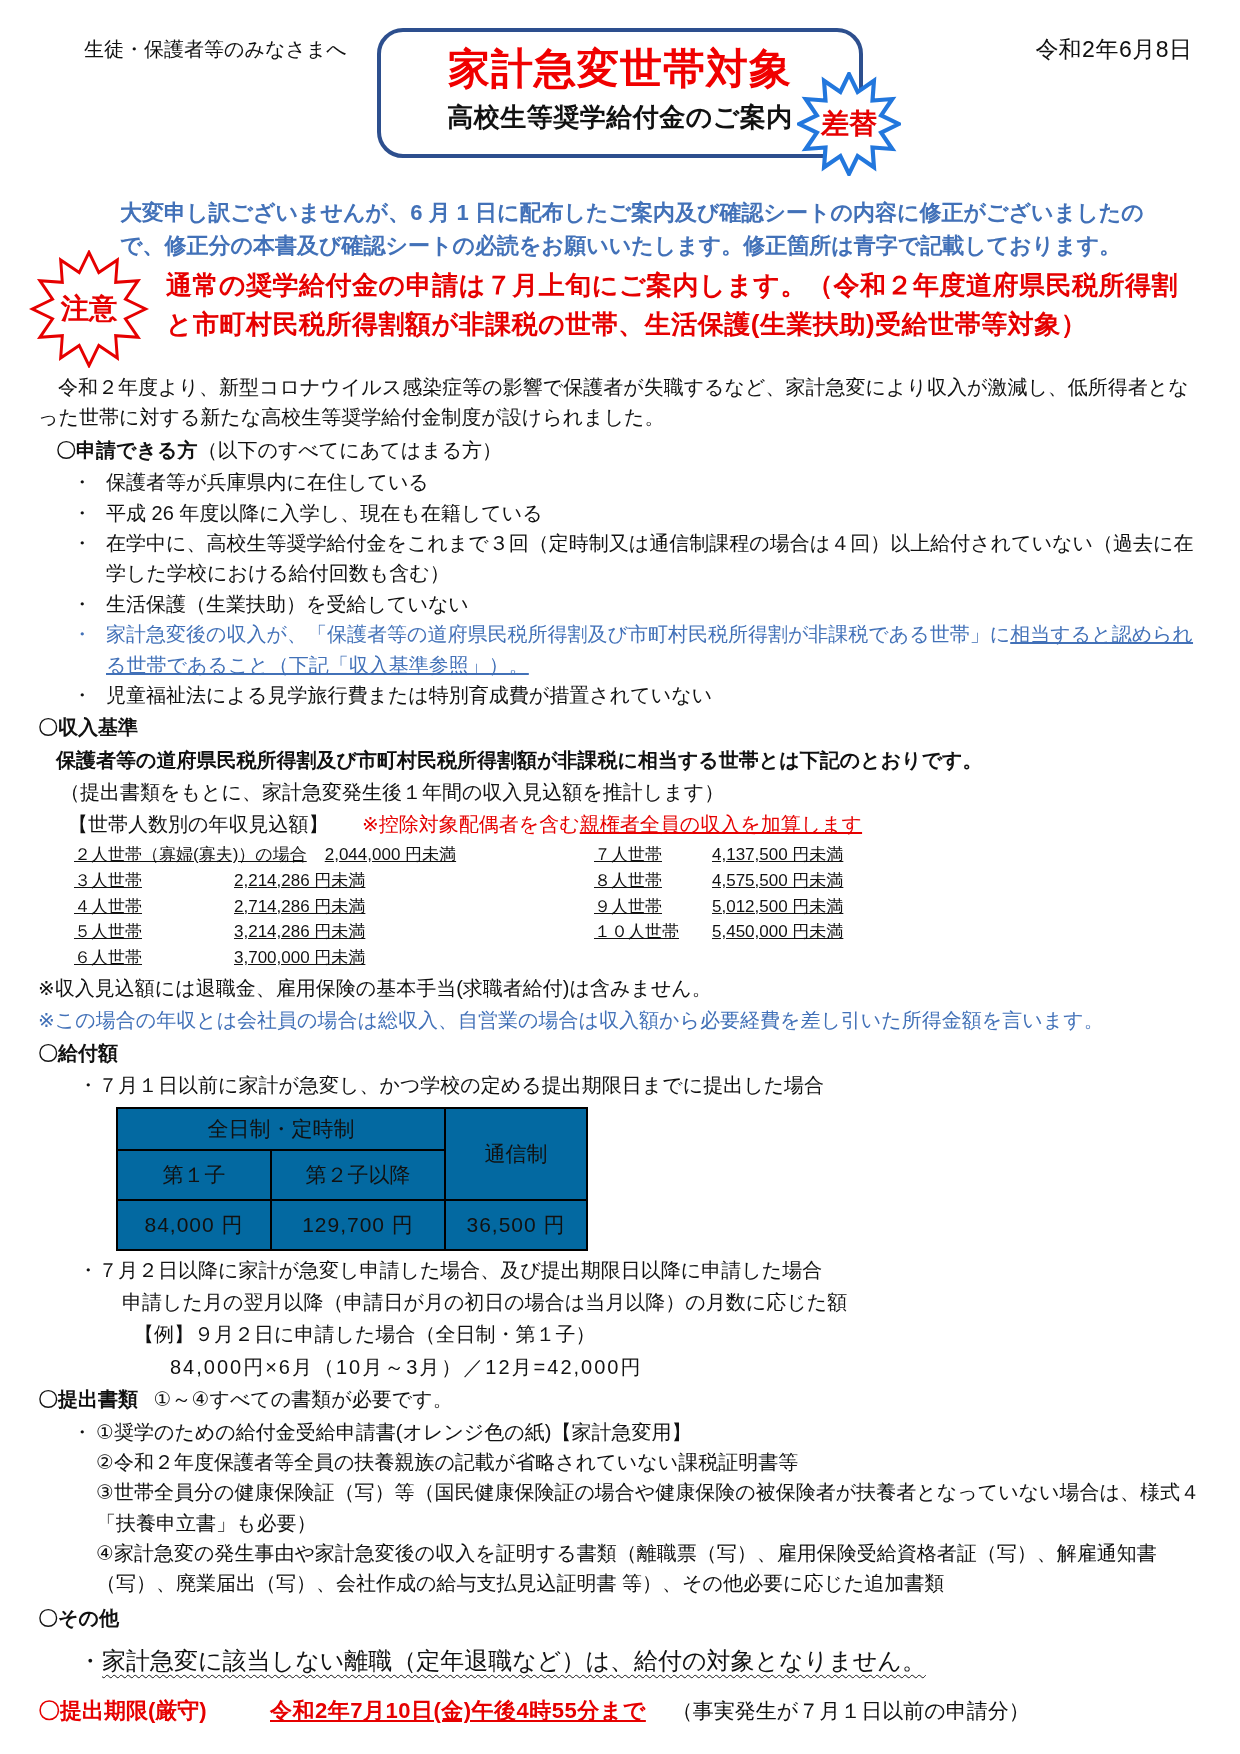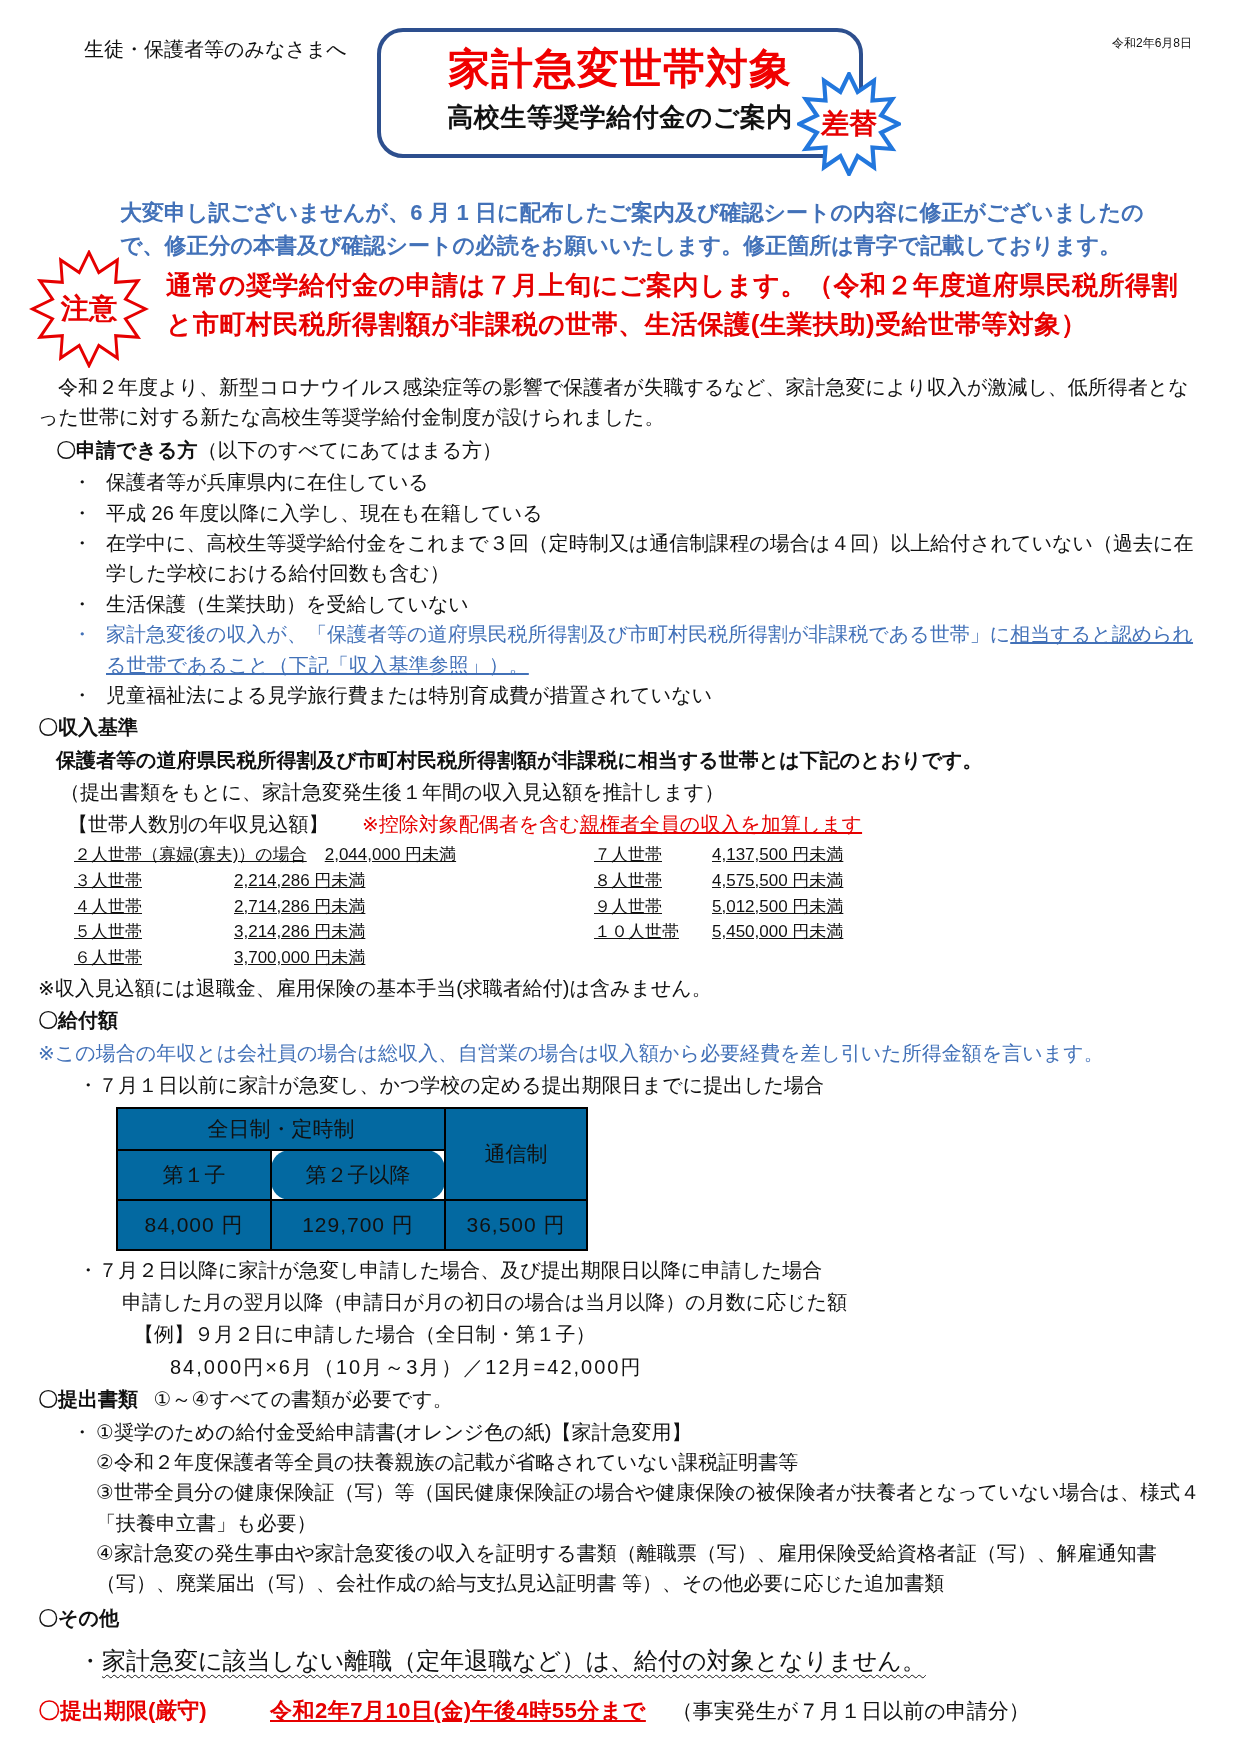--- a/index.html
+++ b/index.html
@@ -5,21 +5,21 @@
   html,body{margin:0;padding:0;background:#fff;}
   .page{
     width:1240px;height:1754px;background:#fff;position:relative;
     font-family:"Liberation Sans","DejaVu Sans",sans-serif;color:#111;
     box-sizing:border-box;padding:28px 38px 10px 38px;overflow:hidden;
     font-size:20px;line-height:1.52;
   }
   
   .header{position:relative;height:158px;}
   .audience{position:absolute;left:46px;top:6px;font-size:20px;}
-  .doc-date{position:absolute;right:10px;top:6px;font-size:12px;}
+  .doc-date{position:absolute;right:10px;top:6px;font-size:23px;font-family:Liberation Mono, monospace;}
   .title-box{
     width:478px;margin:0 auto;border:4px solid #2d4f8e;border-radius:26px;
     text-align:center;padding:12px 0 16px;position:relative;background:#fff;
   }
   .title-main{color:#f00000;font-weight:bold;font-size:42px;line-height:1.2;letter-spacing:1px;}
   .title-sub{font-size:26px;font-weight:600;margin-top:4px;letter-spacing:0.5px;}
   .badge-star{position:absolute;right:-42px;bottom:-22px;width:104px;height:104px;}
   
   .intro-blue{
     margin:10px 38px 4px 82px;color:#4271b8;font-weight:bold;font-size:22px;line-height:1.5;
@@ -181,33 +181,33 @@
         </span>
     </div>
     <div class="income-row">
       <span class="income-left">
           <span class="lbl">６人世帯</span>
           <span>3,700,000 円未満</span>
         </span>
     </div>
   </div>
   <div class="para">※収入見込額には退職金、雇用保険の基本手当(求職者給付)は含みません。</div>
+  <div class="para blue">※この場合の年収とは会社員の場合は総収入、自営業の場合は収入額から必要経費を差し引いた所得金額を言います。</div>
+
   <div class="para sec-head">〇給付額</div>
-
-  <div class="para blue">※この場合の年収とは会社員の場合は総収入、自営業の場合は収入額から必要経費を差し引いた所得金額を言います。</div>
   <div class="para" style="margin-left:40px;">・７月１日以前に家計が急変し、かつ学校の定める提出期限日までに提出した場合</div>
   <table class="benefit-table">
     <tbody>
         <tr>
       <td colspan="2" class="grp">全日制・定時制</td>
       <td rowspan="2" class="tsu">通信制</td>
     </tr>
     <tr>
       <td class="sub" style="width:132px;">第１子</td>
-      <td class="sub" style="width:152px;border-radius:19px;">第２子以降</td>
+      <td class="sub" style="width:152px;">第２子以降</td>
     </tr>
     <tr>
       <td class="val">84,000 円</td>
       <td class="val">129,700 円</td>
       <td class="val">36,500 円</td>
     </tr>
   </tbody>
     </table>
   <div class="para" style="margin-left:40px;">・７月２日以降に家計が急変し申請した場合、及び提出期限日以降に申請した場合</div>
   <div class="para sub-line2">申請した月の翌月以降（申請日が月の初日の場合は当月以降）の月数に応じた額</div>

